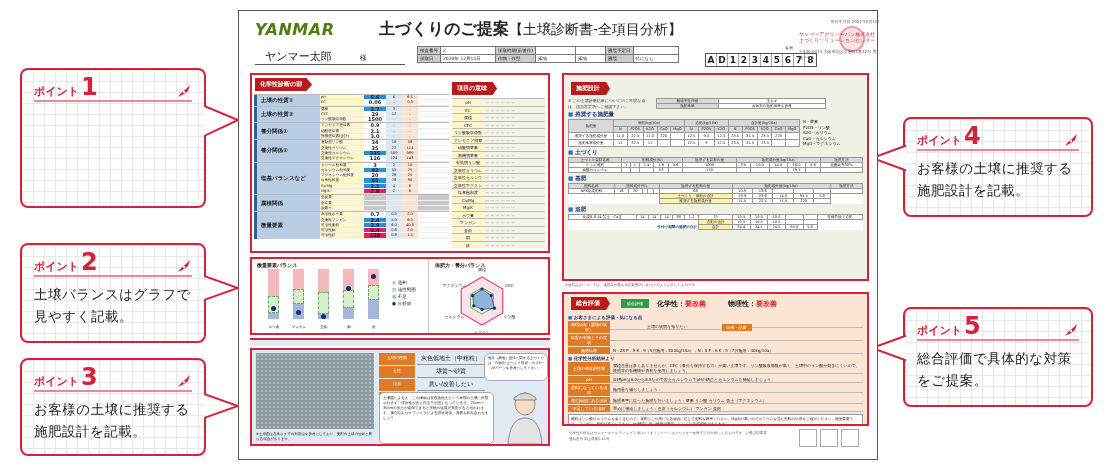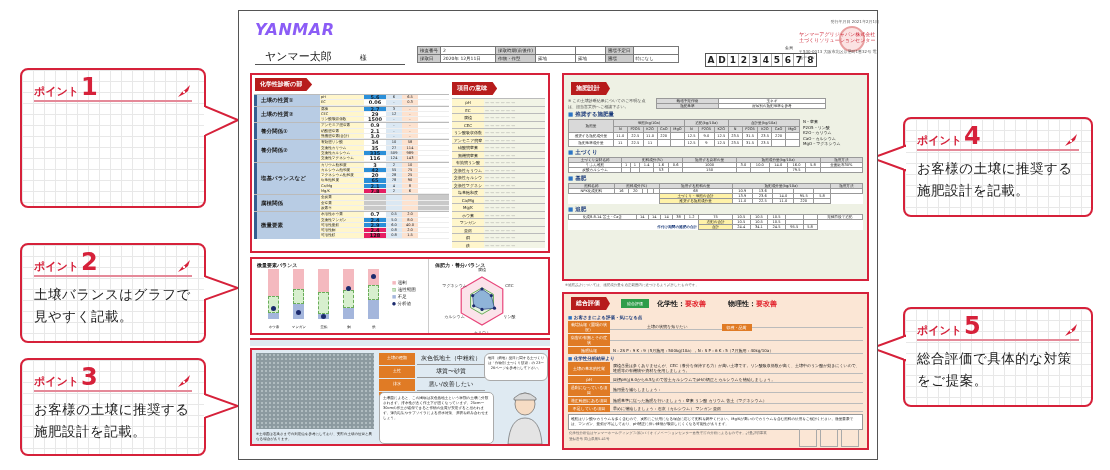--- a/index.html
+++ b/index.html
@@ -5,21 +5,21 @@
 *{box-sizing:border-box;margin:0;padding:0}
 body{width:1110px;height:470px;background:#fff;font-family:"DejaVu Sans",sans-serif;position:relative;overflow:hidden;color:#222}
 .callout{position:absolute;border:2px solid #d6213a;border-radius:8px;background-color:#fff;
  background-image:linear-gradient(#e8e8e8 1px,transparent 1px),linear-gradient(90deg,#e8e8e8 1px,transparent 1px);background-size:11px 11px;padding:6px 12px}
 .callout .ph{display:flex;align-items:flex-end;justify-content:space-between;border-bottom:2px solid #e58a99;padding-bottom:1px;margin-bottom:6px}
 .callout .pt{color:#d6213a;font-weight:bold;font-size:11px}
 .callout .pn{color:#d6213a;font-weight:bold;font-size:24px;line-height:22px;margin-left:2px}
 .callout .pen{width:16px;height:16px}
 .callout .body{font-size:13.5px;line-height:22px;color:#222;letter-spacing:0.5px}
 .doc{position:absolute;left:238px;top:10px;width:640px;height:450px;border:1px solid #555;background:#fff}
-.logo{position:absolute;left:16px;top:9px;color:#8b5cf6;font-weight:bold;font-style:italic;font-size:16px;letter-spacing:0.5px}
+.logo{position:absolute;left:16px;top:9px;color:#4d7c0f;font-weight:bold;font-style:italic;font-size:16px;letter-spacing:0.5px}
 .title{position:absolute;left:140px;top:8px;font-size:16px;font-weight:bold}
 .title span{font-weight:normal;font-size:14px}
 .cust{position:absolute;left:16px;top:38px;width:150px;border-bottom:1px solid #555;font-size:11px;padding-left:10px}
 .cust i{font-style:normal;font-size:7px;margin-left:28px}
 .hdrtbl{position:absolute;left:178px;top:35px;border-collapse:collapse;font-size:4.5px}
 .hdrtbl td{border:1px solid #777;padding:1px 2px;height:8px}
 .hdrtbl td.h{background:#ccc}
 .code{position:absolute;left:466px;top:42px;display:flex;border:1px solid #555}
 .code div{width:11px;height:12px;border-right:1px solid #aaa;font-size:9px;font-weight:bold;text-align:center;line-height:12px}
 .code div:last-child{border-right:none}
@@ -134,20 +134,21 @@
     </div>
   <div class="body">総合評価で具体的な対策をご提案。</div>
 </div>
 <svg style="position:absolute;left:872px;top:330px" width="34" height="40">
     <polygon points="33,6 0,18 33,30" fill="#fff" stroke="#d6213a" stroke-width="2"></polygon>
     <rect x="32" y="7" width="4" height="22" fill="#fff"></rect>
   </svg>
 
 <div class="doc">
   <div class="logo">YANMAR</div>
+  <div class="title"><span style="font-weight:bold;font-size:16px">土づくりのご提案</span><span>【土壌診断書-全項目分析】</span></div>
   <div class="cust"><span>ヤンマー太郎</span><i>様</i></div>
   <table class="hdrtbl">
     <tbody>
         <tr>
           <td class="h">検査番号</td>
           <td style="width:55px">2</td>
           <td class="h">採取時期(前後作)</td>
           <td style="width:40px"></td>
           <td style="width:30px"></td>
           <td class="h">圃場予定日</td>
@@ -799,21 +800,21 @@
             <td>24.5</td>
             <td>95.5</td>
             <td>5.8</td>
             <td style="border:none"></td>
           </tr>
     </tbody>
       </table>
   </div>
   <div class="fd" style="position:absolute;left:326px;top:272px;width:300px;color:#666;font-size:3.5px">※施肥設計については、施肥成分量を適正範囲内に近づけるよう試算したものです。</div>
 
-  <div class="sec" style="left:323px;top:281px;width:307px;height:158px;background:#fbe6d5;padding:0 4px;overflow:hidden">
+  <div class="sec" style="left:323px;top:281px;width:307px;height:134px;background:#fbe6d5;padding:0 4px;overflow:hidden">
     <div style="display:flex;align-items:center;gap:8px">
       <span class="sechdr">総合評価</span>
       <span style="background:#2e9e4a;color:#fff;font-size:4px;padding:2px 6px">総合評価</span>
       <span style="font-size:7px;font-weight:bold"><span>化学性：</span><span style="color:#e3262f">要改善</span></span>
       <span style="font-size:7px;font-weight:bold;margin-left:14px"><span>物理性：</span><span style="color:#e3262f">要改善</span></span>
     </div>
     <div class="sub" style="font-size:4.5px">お客さまによる評価・気になる点</div>
     <div class="evalrow">
         <div class="lb">栽培情報（圃場の状況）</div>
         <div class="tx" style="text-align:center">土壌の状態を知りたい</div>

